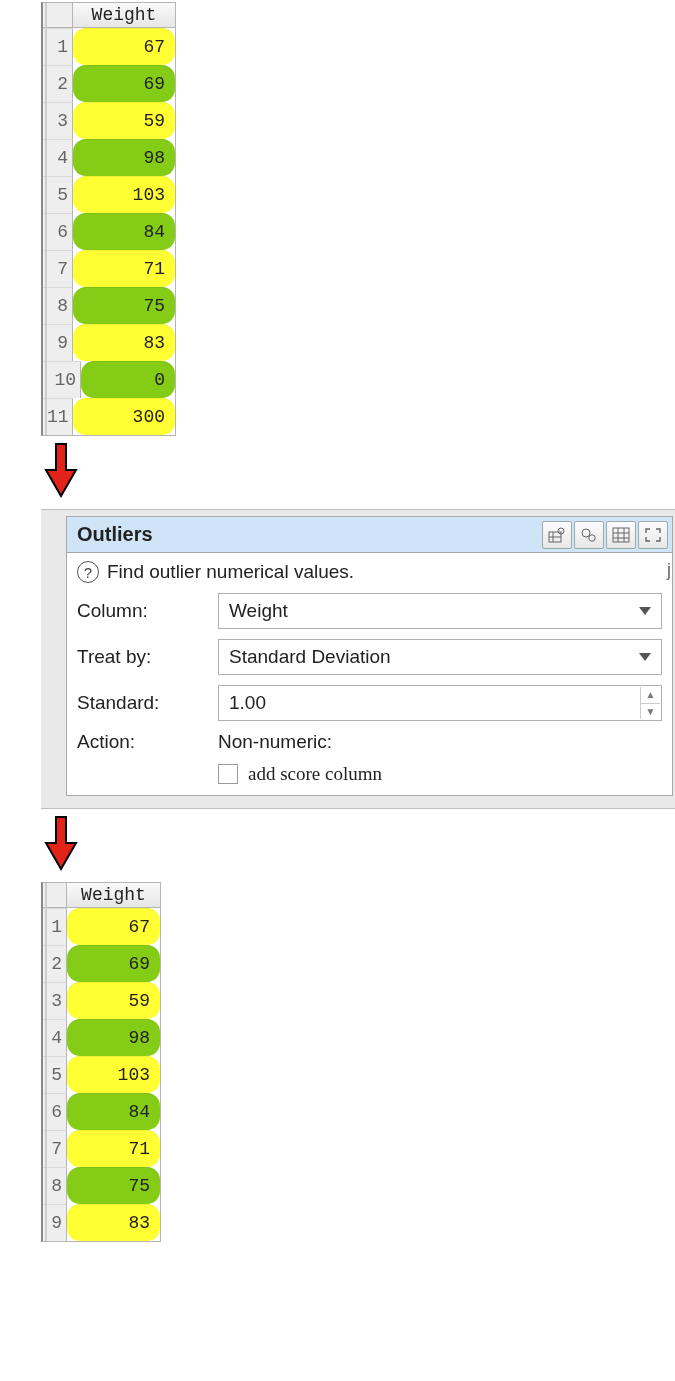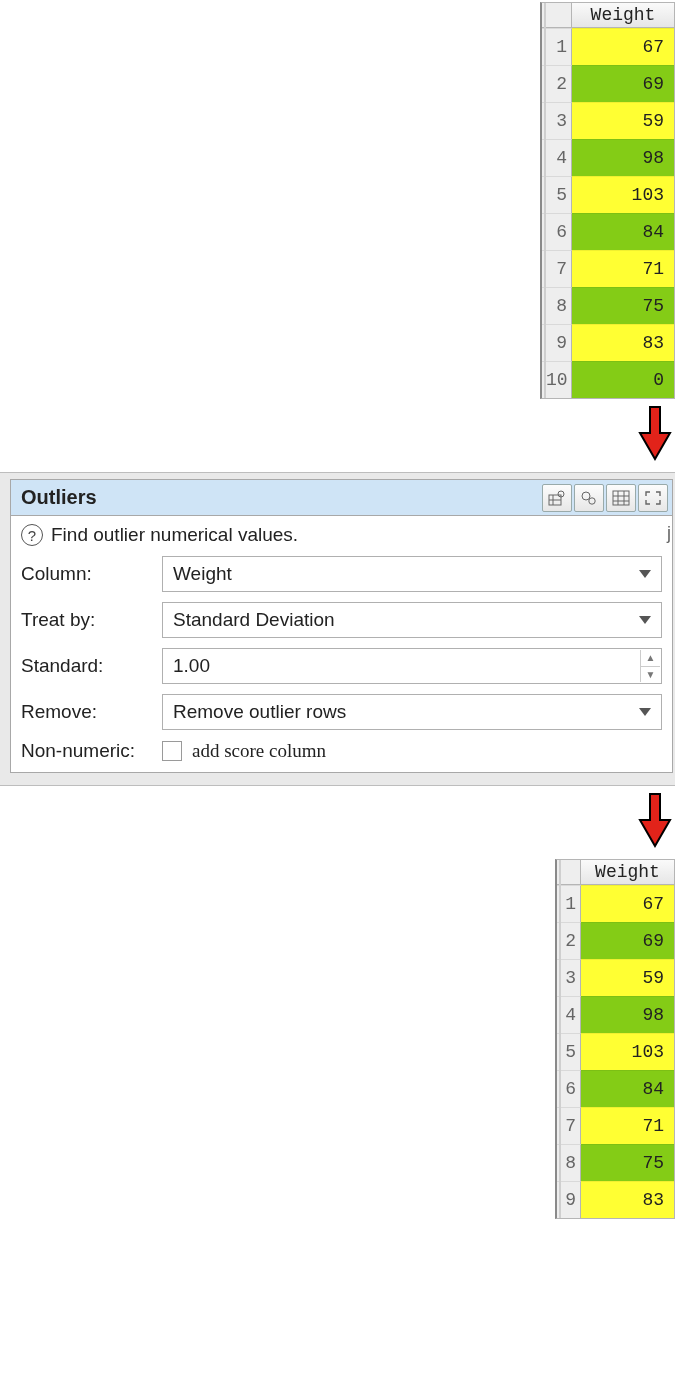--- a/index.html
+++ b/index.html
@@ -4,21 +4,21 @@
 <style>
   * { box-sizing: border-box; }
   body {
     margin: 0;
     font-family: Arial, Helvetica, sans-serif;
     font-size: 18px;
     background: #fff;
     color: #222;
     width: 675px;
   }
-  .page { display: flex; flex-direction: column; align-items: flex-end; }
+  .page { display: flex; flex-direction: column; align-items: flex-start; padding-left: 41px; }
 
   
   .tbl-outer {
     border: 1px solid #b5b5b5;
     border-left: 2px solid #8a8a8a;
     background: #fff;
     position: relative;
   }
   .tbl-outer::before {
     content: "";
@@ -42,35 +42,36 @@
     width: 30px; text-align: right; padding: 8px 4px;
     font-family: "Courier New", monospace;
     background: #eeeeee; color: #666;
     border-right: 1px solid #b5b5b5;
     border-top: 1px solid #d9d9d9;
   }
   .tbl-body .row .cell {
     flex: 1; text-align: right; padding: 8px 10px;
     font-family: "Courier New", monospace;
     border-top: 1px solid rgba(0,0,0,0.06);
+    border-radius: 13px;
   }
   .yel-a { background: #ffff33; }
   .yel-b { background: #84cc16; }
 
   
   .arrow-wrap { margin: 6px 0; }
 
   
   .dlg-outer {
     width: 100%; background: #e9e9e9; border: 1px solid #bdbdbd;
     border-left: none; border-right: none;
     padding: 6px 0 12px 10px; position: relative;
   }
   .dlg-inner {
-    border: 1px solid #a8a8a8; background: #fff; margin: 0 2px 0 0;
+    border: 1px solid #a8a8a8; background: #fff; margin: 0 2px 0 15px;
   }
   .dlg-title {
     display: flex; align-items: center; height: 36px;
     background: #cfe4f6; border-bottom: 1px solid #a8a8a8;
     padding: 0 4px 0 10px; font-weight: bold; font-size: 20px;
   }
   .dlg-title .title-text { flex: 1; }
   .dlg-title .ticon {
     width: 30px; height: 28px; margin-left: 2px;
     display: flex; align-items: center; justify-content: center;
@@ -155,22 +156,26 @@
         </div>
         <div class="row">
           <div class="idx" style="width: 30px;">8</div>
           <div class="cell yel-b">75</div>
         </div>
         <div class="row">
           <div class="idx" style="width: 30px;">9</div>
           <div class="cell yel-a">83</div>
         </div>
         <div class="row">
-          <div class="idx" style="width: 30px;">10</div>
+          <div class="idx" style="width: 38px;">10</div>
           <div class="cell yel-b">0</div>
+        </div>
+        <div class="row">
+          <div class="idx" style="width: 30px;">11</div>
+          <div class="cell yel-a">300</div>
         </div>
       </div>
   </div>
 
   <div class="arrow-wrap">
     <svg width="40" height="56" viewBox="0 0 40 56">
       <path d="M15 2 h10 v26 h10 L20 54 L5 28 h10 Z" fill="#e2231a" stroke="#000" stroke-width="2"></path>
     </svg>
   </div>
 
@@ -229,24 +234,21 @@
 
           <label>Standard:</label>
           <div class="spinner">
             <span>1.00</span>
             <div class="steppers">
               <div>▲</div>
               <div>▼</div>
             </div>
           </div>
 
-          <label>Remove:</label>
-          <div class="combo">
-            <span>Remove outlier rows</span>
-          </div>
+          <label>Action:</label>
 
           <label>Non-numeric:</label>
 
           <div class="chkrow">
             <span class="chkbox"></span>
             <span>add score column</span>
           </div>
         </div>
       </div>
     </div>

